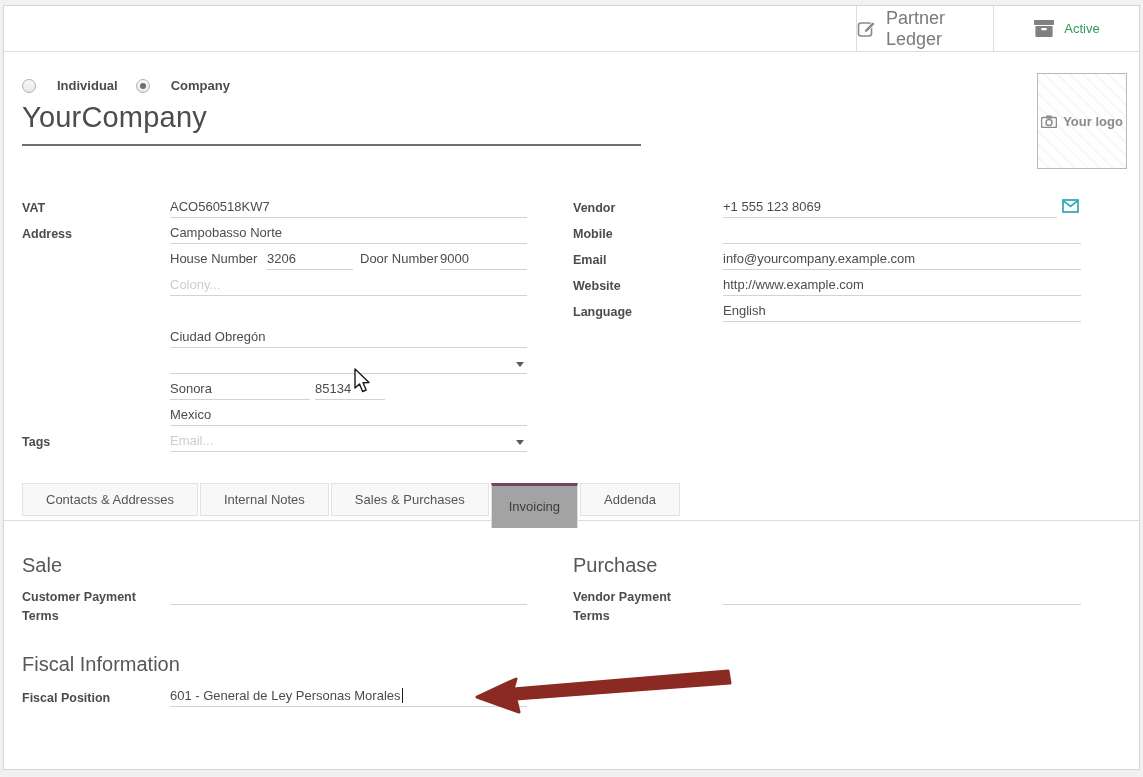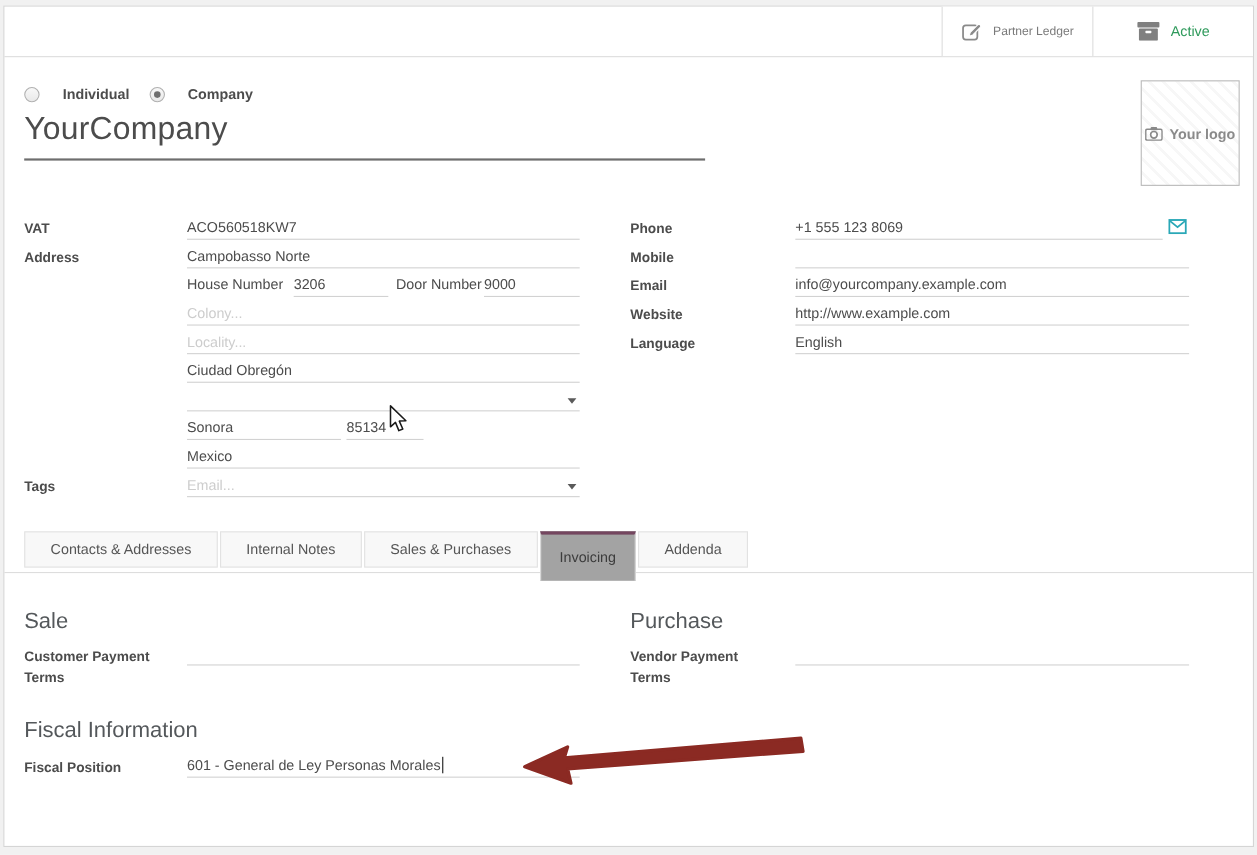--- a/index.html
+++ b/index.html
@@ -6,21 +6,21 @@
   html,body { width:1143px; height:777px; background:#f1f1f1; font-family:"Liberation Sans", sans-serif; }
   #screen { position:relative; width:1143px; height:777px; overflow:hidden; }
 
   .sheet { position:absolute; left:3px; top:5px; width:1137px; height:765px; background:#fff; border:1px solid #d5d5d5; }
 
   
   .topbar-line { position:absolute; left:4px; top:51px; width:1135px; height:0; border-top:1px solid #ddd; }
   .btn-cell { position:absolute; top:6px; height:45px; display:flex; align-items:center; justify-content:center; gap:9px; border-left:1px solid #ddd; background:#fff; cursor:pointer; }
   .btn-partner { left:856px; width:137px; }
   .btn-active  { left:993px; width:146px; }
-  .btn-label { font-size:11px; color:#7a7a7a; }
+  .btn-label { font-size:18px; color:#7a7a7a; }
   .active-label { font-size:13px; color:#2e9a5b; }
 
   
   .type-row { position:absolute; left:22px; top:78px; display:flex; align-items:center; gap:18px; }
   .radio-opt { display:flex; align-items:center; gap:21px; cursor:pointer; }
   .radio-circle { width:14px; height:14px; border-radius:50%; border:1px solid #b0b0b0; background:linear-gradient(#f8f8f8,#e9e9e9); position:relative; }
   .radio-circle.sel::after { content:""; position:absolute; left:3px; top:3px; width:6px; height:6px; border-radius:50%; background:#6f6f6f; }
   .radio-text { font-size:13px; font-weight:700; color:#4c4c4c; }
 
   .page-title { position:absolute; left:22px; top:101px; font-size:29px; color:#4c4c4c; letter-spacing:.2px; }
@@ -115,38 +115,37 @@
   <div class="field nb" style="left:170px; top:250px; width:357px;">
     <span class="inline-lbl">House Number</span>
   </div>
   <div class="field" style="left:267px; top:250px; width:86px;">3206</div>
   <div class="field nb" style="left:360px; top:250px; width:78px;">
     <span class="inline-lbl">Door Number</span>
   </div>
   <div class="field" style="left:440px; top:250px; width:87px;">9000</div>
 
   <div class="field ph" style="left:170px; top:276px; width:357px;">Colony...</div>
-  <div class="field ph" style="left:170px; top:302px; width:357px;">Locality...</div>
   <div class="field" style="left:170px; top:328px; width:357px;">Ciudad Obregón</div>
 
   <div class="field" style="left:170px; top:354px; width:357px;">
     <span class="caret"></span>
   </div>
 
   <div class="field" style="left:170px; top:380px; width:140px;">Sonora</div>
   <div class="field" style="left:315px; top:380px; width:70px;">85134</div>
 
   <div class="field" style="left:170px; top:406px; width:357px;">Mexico</div>
 
   <div class="field" style="left:170px; top:432px; width:357px;">
     <span class="ph">Email...</span>
     <span class="caret"></span>
   </div>
 
-  <div class="flabel flabel-r" style="top:199px">Phone</div>
+  <div class="flabel flabel-r" style="top:199px">Vendor</div>
   <div class="flabel flabel-r" style="top:225px">Mobile</div>
   <div class="flabel flabel-r" style="top:251px">Email</div>
   <div class="flabel flabel-r" style="top:277px">Website</div>
   <div class="flabel flabel-r" style="top:303px">Language</div>
 
   <div class="field" style="left:723px; top:198px; width:334px;">+1 555 123 8069</div>
   <div class="mail-icon">
     <svg width="17" height="14" viewBox="0 0 17 14">
       <rect x="1" y="1" width="15" height="12" fill="none" stroke="#2aa8b7" stroke-width="1.7"></rect>
       <path d="M1.5 1.8 L8.5 7.5 L15.5 1.8" fill="none" stroke="#2aa8b7" stroke-width="1.7"></path>

